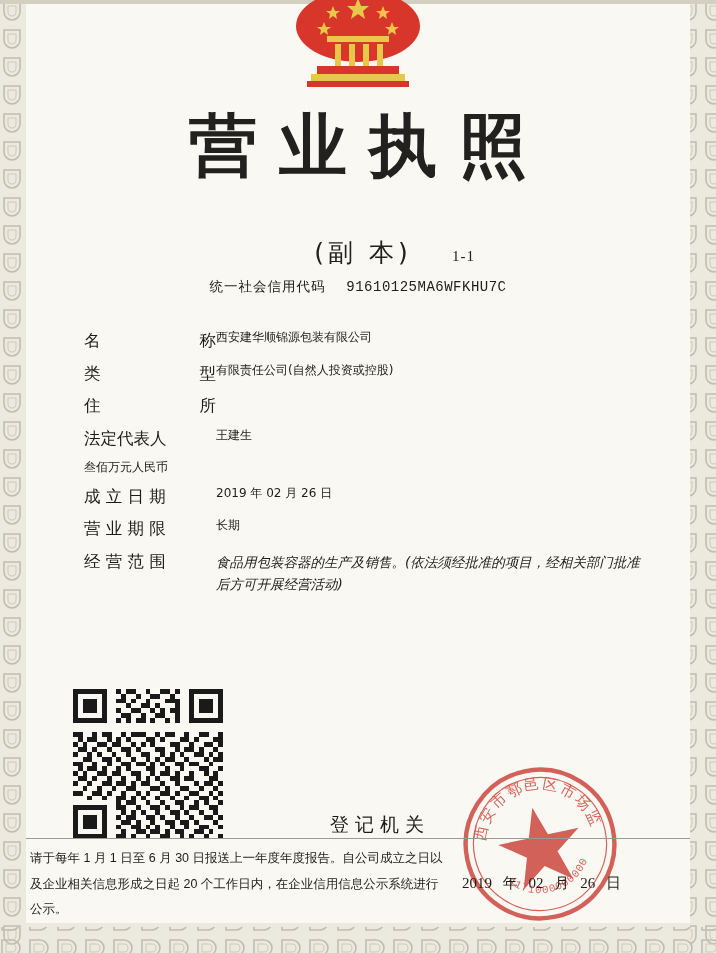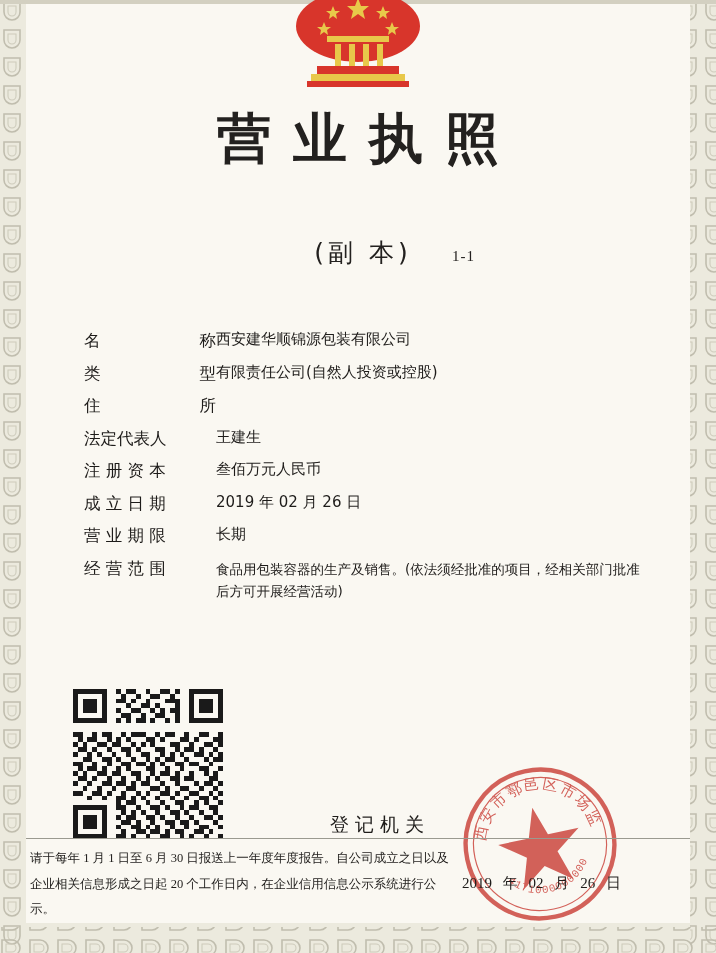--- a/index.html
+++ b/index.html
@@ -50,21 +50,21 @@
     height: 104px;
   }
   
   .title {
     position: absolute;
     top: 112px;
     left: 0; right: 0;
     text-align: center;
     font-family: "DejaVu Sans", sans-serif;
     font-weight: bold;
-    font-size: 54px;
+    font-size: 68px;
     letter-spacing: 22px;
     color: #23211f;
     text-indent: 22px;
     line-height: 1;
   }
   .subtitle {
     position: absolute;
     top: 236px;
     left: 0; right: 0;
     text-align: center;
@@ -118,28 +118,29 @@
     font-family: "DejaVu Sans", sans-serif;
     font-size: 16.5px;
     color: #1e1c1a;
     display: flex;
     justify-content: space-between;
     letter-spacing: 0;
     white-space: nowrap;
   }
   .field .val {
     font-family: "DejaVu Sans", sans-serif;
-    font-size: 15px;
+    font-size: 12px;
     color: #1e1c1a;
     line-height: 1.25;
   }
   .field .val.small {
     font-size: 13.5px;
     line-height: 1.7;
     max-width: 440px;
+    font-style: italic;
   }
   
   .qr {
     position: absolute;
     left: 68px;
     top: 684px;
     width: 160px;
     height: 160px;
   }
   
@@ -177,21 +178,21 @@
     top: 838px;
     width: 664px;
     height: 1px;
     background: #9a9a90;
   }
   .footnote {
     position: absolute;
     left: 30px;
     top: 846px;
     width: 420px;
-    font-family: Liberation Serif, serif;
+    font-family: Liberation Sans, sans-serif;
     font-size: 12.5px;
     line-height: 2.05;
     color: #1e1c1a;
   }
 </style>
 </head>
 <body>
 
 <div class="page">
 
@@ -238,20 +239,24 @@
     </g>
     <rect x="34" y="74" width="82" height="8" fill="#d8352b"></rect>
     <rect x="28" y="82" width="94" height="7" fill="#e8c84a"></rect>
     <rect x="24" y="89" width="102" height="6" fill="#d8352b"></rect>
   </svg>
 
   <div class="title">营业执照</div>
   <div class="subtitle">(副 本)</div>
   <div class="copy-no">1-1</div>
 
+  <div class="credit-row">
+    <span class="lbl">统一社会信用代码</span>
+    <span class="code">91610125MA6WFKHU7C</span>
+  </div>
 
   <div class="fields">
 
     <div class="field">
       <div class="key">
         <span>名</span>
         <span class="k2">称</span>
       </div>
       <div class="val">西安建华顺锦源包装有限公司</div>
     </div>
@@ -272,23 +277,20 @@
     </div>
 
     <div class="field">
       <div class="key">
         <span>法定代表人</span>
       </div>
       <div class="val">王建生</div>
     </div>
 
     <div class="field">
-      <div class="key">
-        <span>注 册 资 本</span>
-      </div>
       <div class="val">叁佰万元人民币</div>
     </div>
 
     <div class="field">
       <div class="key">
         <span>成 立 日 期</span>
       </div>
       <div class="val">2019 年 02 月 26 日</div>
     </div>
 

